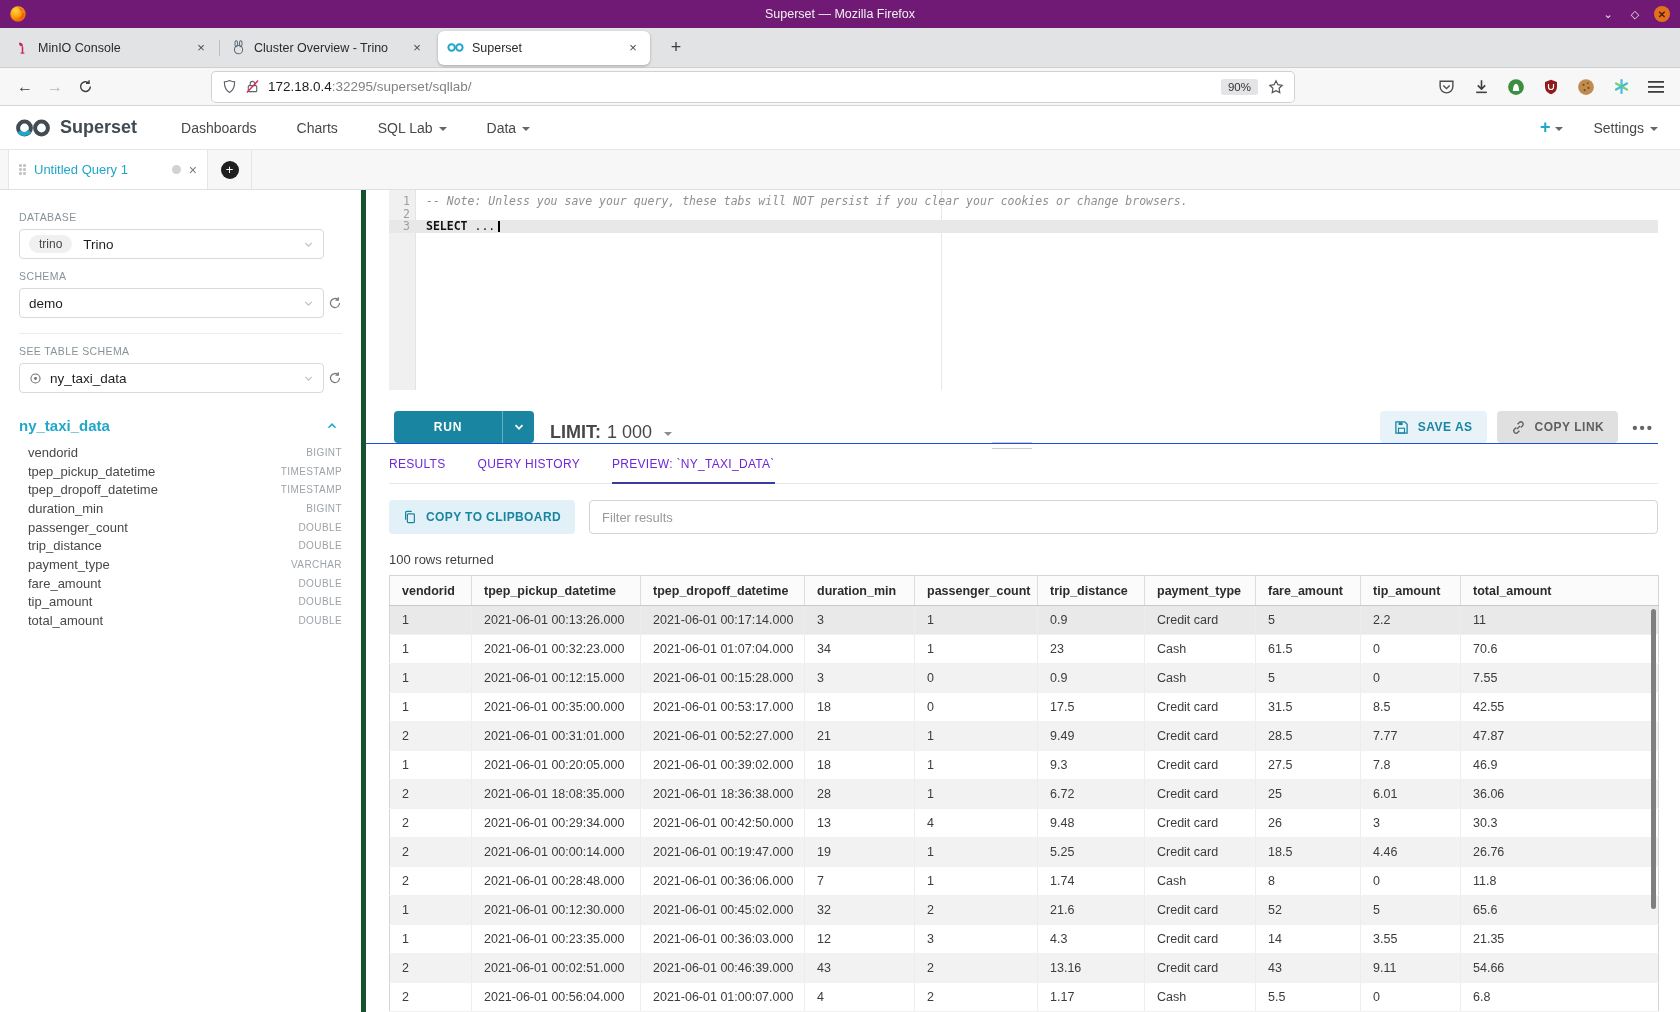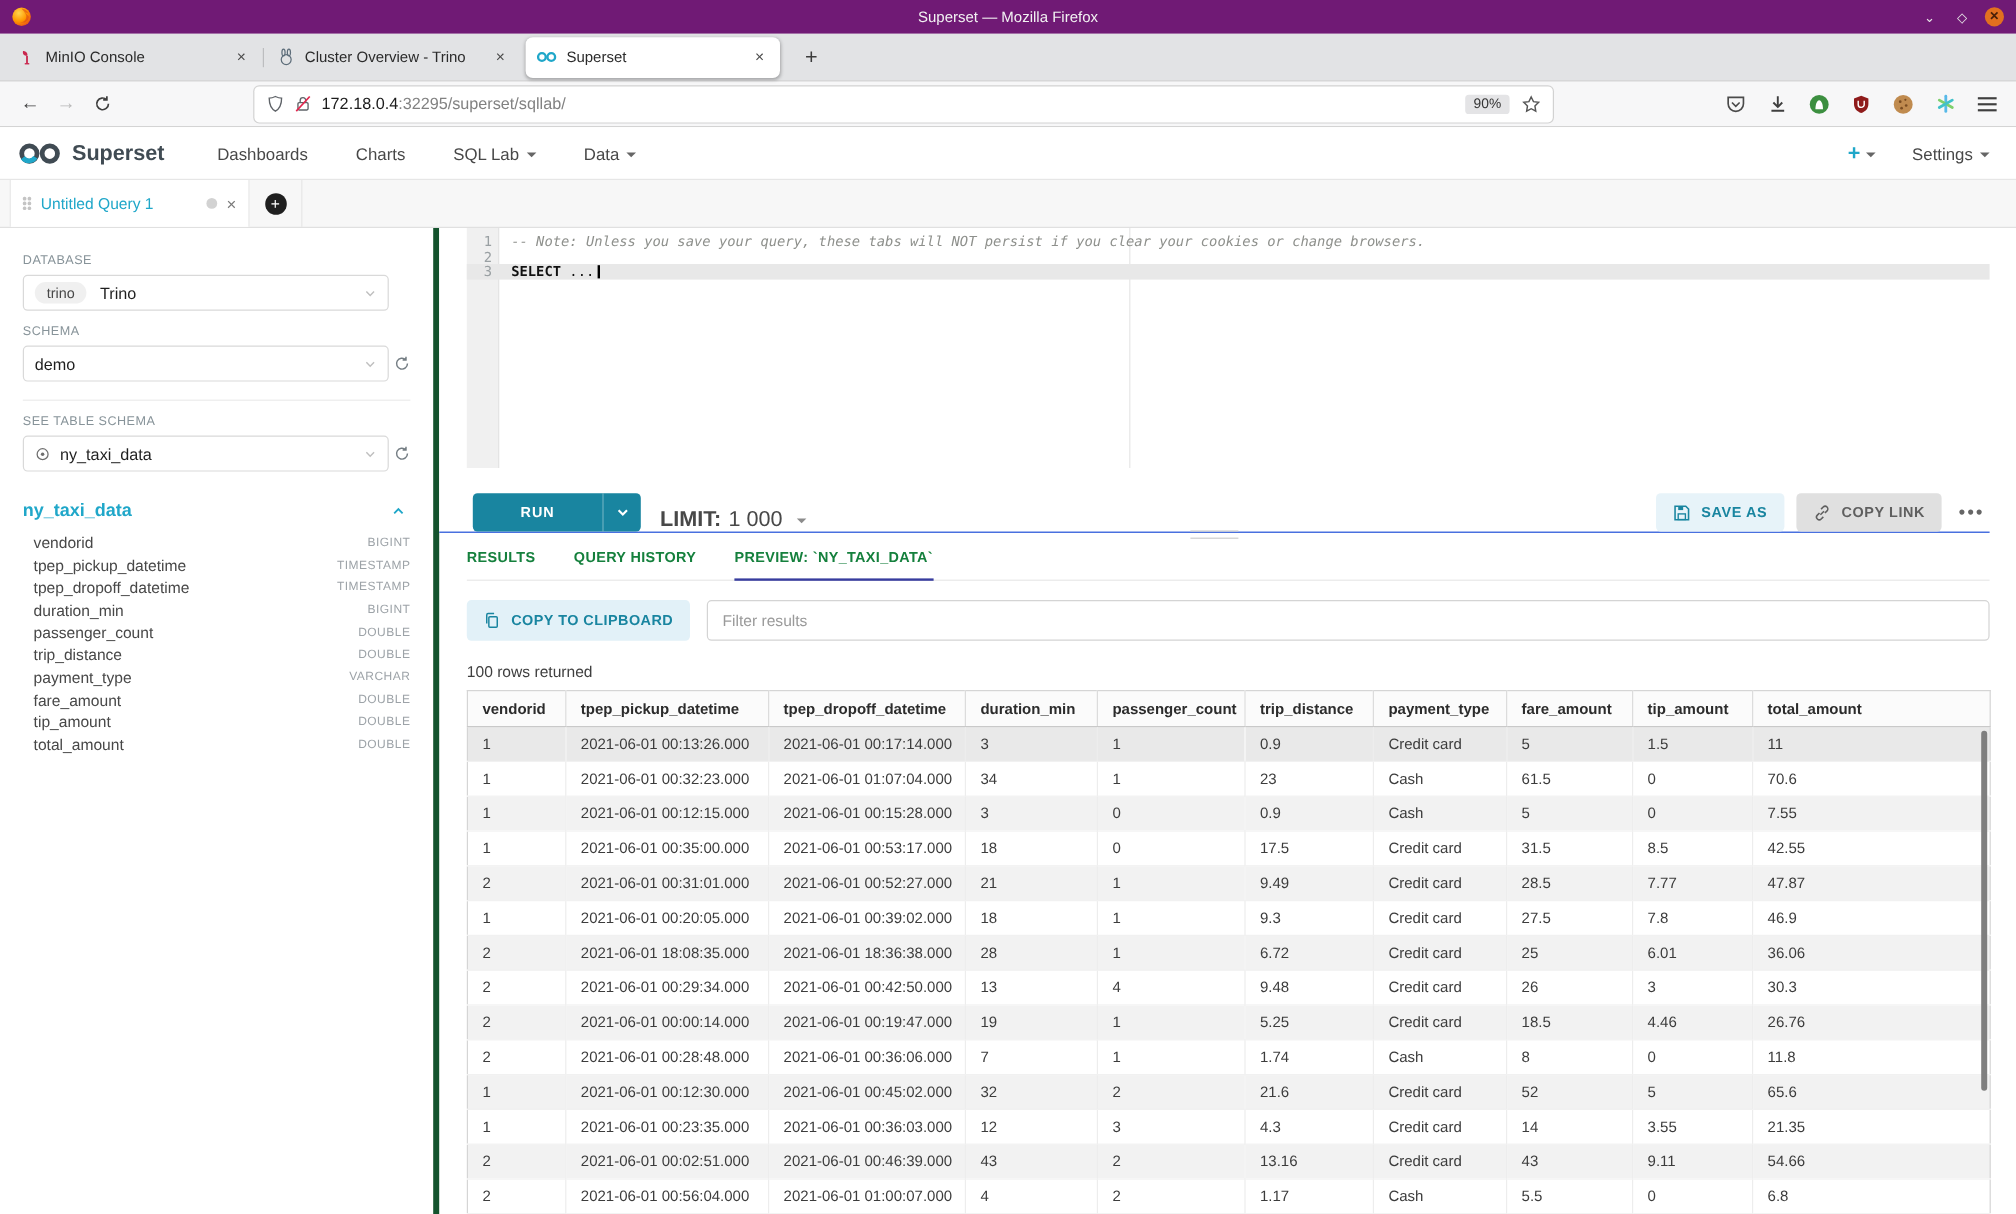--- a/index.html
+++ b/index.html
@@ -108,21 +108,21 @@
 .tb-btn{height:32px;border-radius:4px;display:flex;align-items:center;gap:9px;padding:0 14px;font-size:12px;font-weight:bold;letter-spacing:.5px}
 .btn-saveas{background:#e7f3f9;color:var(--accent-dark)}
 .btn-copylink{background:#e0e0e0;color:#5f5f5f}
 .dots{color:#666;font-size:15px;letter-spacing:2px;font-weight:bold;padding:0 4px}
 .drag-handle{position:absolute;left:50%;bottom:-11px;transform:translateX(-50%);width:40px;z-index:3}
 .drag-handle div{height:1px;background:#cdcdcd;margin-bottom:5px}
 
 
 .south{flex:1;padding-left:23px;display:flex;flex-direction:column;min-height:0}
 .res-tabs{display:flex;gap:32px;height:48px;align-items:stretch;border-bottom:1px solid #e8e8e8}
-.rtab{display:flex;align-items:center;font-size:12px;font-weight:bold;color:#15803d;letter-spacing:.3px;position:relative}
+.rtab{display:flex;align-items:center;font-size:12px;font-weight:normal;color:#6d28d9;letter-spacing:.3px;position:relative}
 .rtab.active::after{content:"";position:absolute;left:0;right:0;bottom:-1px;height:2px;background:var(--ink)}
 .filter-row{display:flex;align-items:center;gap:14px;margin-top:16px}
 .btn-copyclip{height:34px;border-radius:4px;background:#e2f1f8;color:var(--accent-dark);display:flex;align-items:center;gap:9px;padding:1px 14px;font-size:12px;font-weight:bold;letter-spacing:.4px;flex:0 0 auto}
 .filter-input{flex:1;height:34px;border:1px solid #d4d4d4;border-radius:4px;padding:0 12px;font-size:13px;color:#333;font-family:"Liberation Sans",sans-serif;outline:none}
 .filter-input::placeholder{color:#9a9a9a}
 .rows-returned{margin:18px 0 8px;font-size:13px;color:#3f3f3f}
 .tbl-wrap{position:relative;width:1269px}
 .rtable{width:1269px;border-collapse:collapse;table-layout:fixed;font-size:12.5px;color:#3c3c3c;border:1px solid #d5d5d5}
 .rtable th{height:30px;background:#fbfbfb;font-weight:bold;color:#2c2c2c;text-align:left;padding:0 4px 0 12px;border-right:1px solid #dcdcdc;border-bottom:1px solid #c9c9c9;white-space:nowrap;overflow:hidden}
 .rtable td{height:29px;padding:0 4px 0 12px;border-right:1px solid #ededed;border-bottom:1px solid #f1f1f1;white-space:nowrap;overflow:hidden;background:#fff}
@@ -559,21 +559,21 @@
           <tbody id="tbody">
               <tr class="hl">
                 <td>1</td>
                 <td>2021-06-01 00:13:26.000</td>
                 <td>2021-06-01 00:17:14.000</td>
                 <td>3</td>
                 <td>1</td>
                 <td>0.9</td>
                 <td>Credit card</td>
                 <td>5</td>
-                <td>1.5</td>
+                <td>2.2</td>
                 <td>11</td>
               </tr>
               <tr>
                 <td>1</td>
                 <td>2021-06-01 00:32:23.000</td>
                 <td>2021-06-01 01:07:04.000</td>
                 <td>34</td>
                 <td>1</td>
                 <td>23</td>
                 <td>Cash</td>

